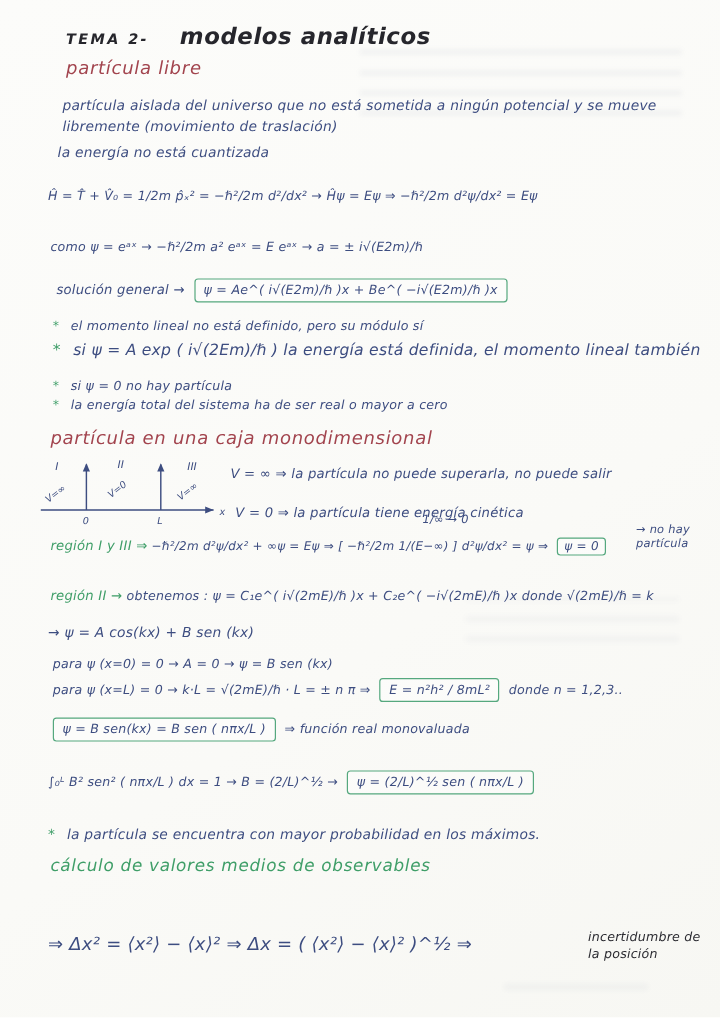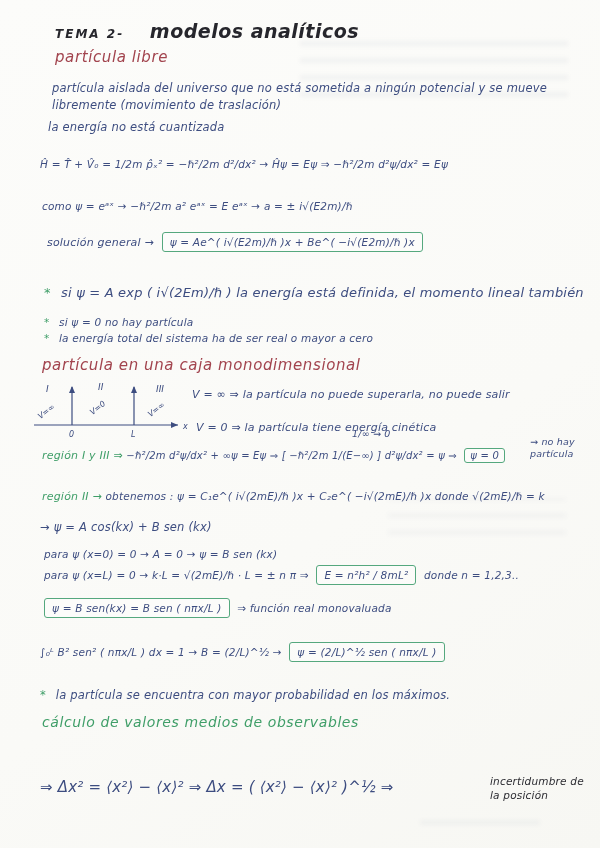--- a/index.html
+++ b/index.html
@@ -53,20 +53,24 @@
 
   <div class="line ink" style="left:40px;top:158px;font-size:10.5px;">Ĥ = T̂ + V̂₀ = 1/2m p̂ₓ² = −ℏ²/2m d²/dx²  →  Ĥψ = Eψ  ⇒  −ℏ²/2m d²ψ/dx² = Eψ</div>
 
   <div class="line ink" style="left:42px;top:200px;font-size:10.5px;">como ψ = eᵃˣ  →  −ℏ²/2m a² eᵃˣ = E eᵃˣ  →  a = ± i√(E2m)/ℏ</div>
 
   <div class="line" style="left:47px;top:232px;">
     <span class="ink" style="font-size:11px;">solución general →</span>
     <span class="gbox ink" style="font-size:10.5px;">ψ = Ae^( i√(E2m)/ℏ )x + Be^( −i√(E2m)/ℏ )x</span>
   </div>
 
+  <div class="line" style="left:44px;top:266px;font-size:10.5px;">
+    <span class="bullet">*</span>
+    <span class="ink">el momento lineal no está definido, pero su módulo sí</span>
+  </div>
   <div class="line" style="left:44px;top:285px;font-size:13px;text-align:center;">
     <span class="bullet">*</span>
     <span class="ink">si ψ = A exp ( i√(2Em)/ℏ )   la energía está definida, el momento lineal también</span>
   </div>
   <div class="line" style="left:44px;top:316px;font-size:10.5px;">
     <span class="bullet">*</span>
     <span class="ink">si ψ = 0   no hay partícula</span>
   </div>
   <div class="line" style="left:44px;top:332px;font-size:10.5px;">
     <span class="bullet">*</span>

